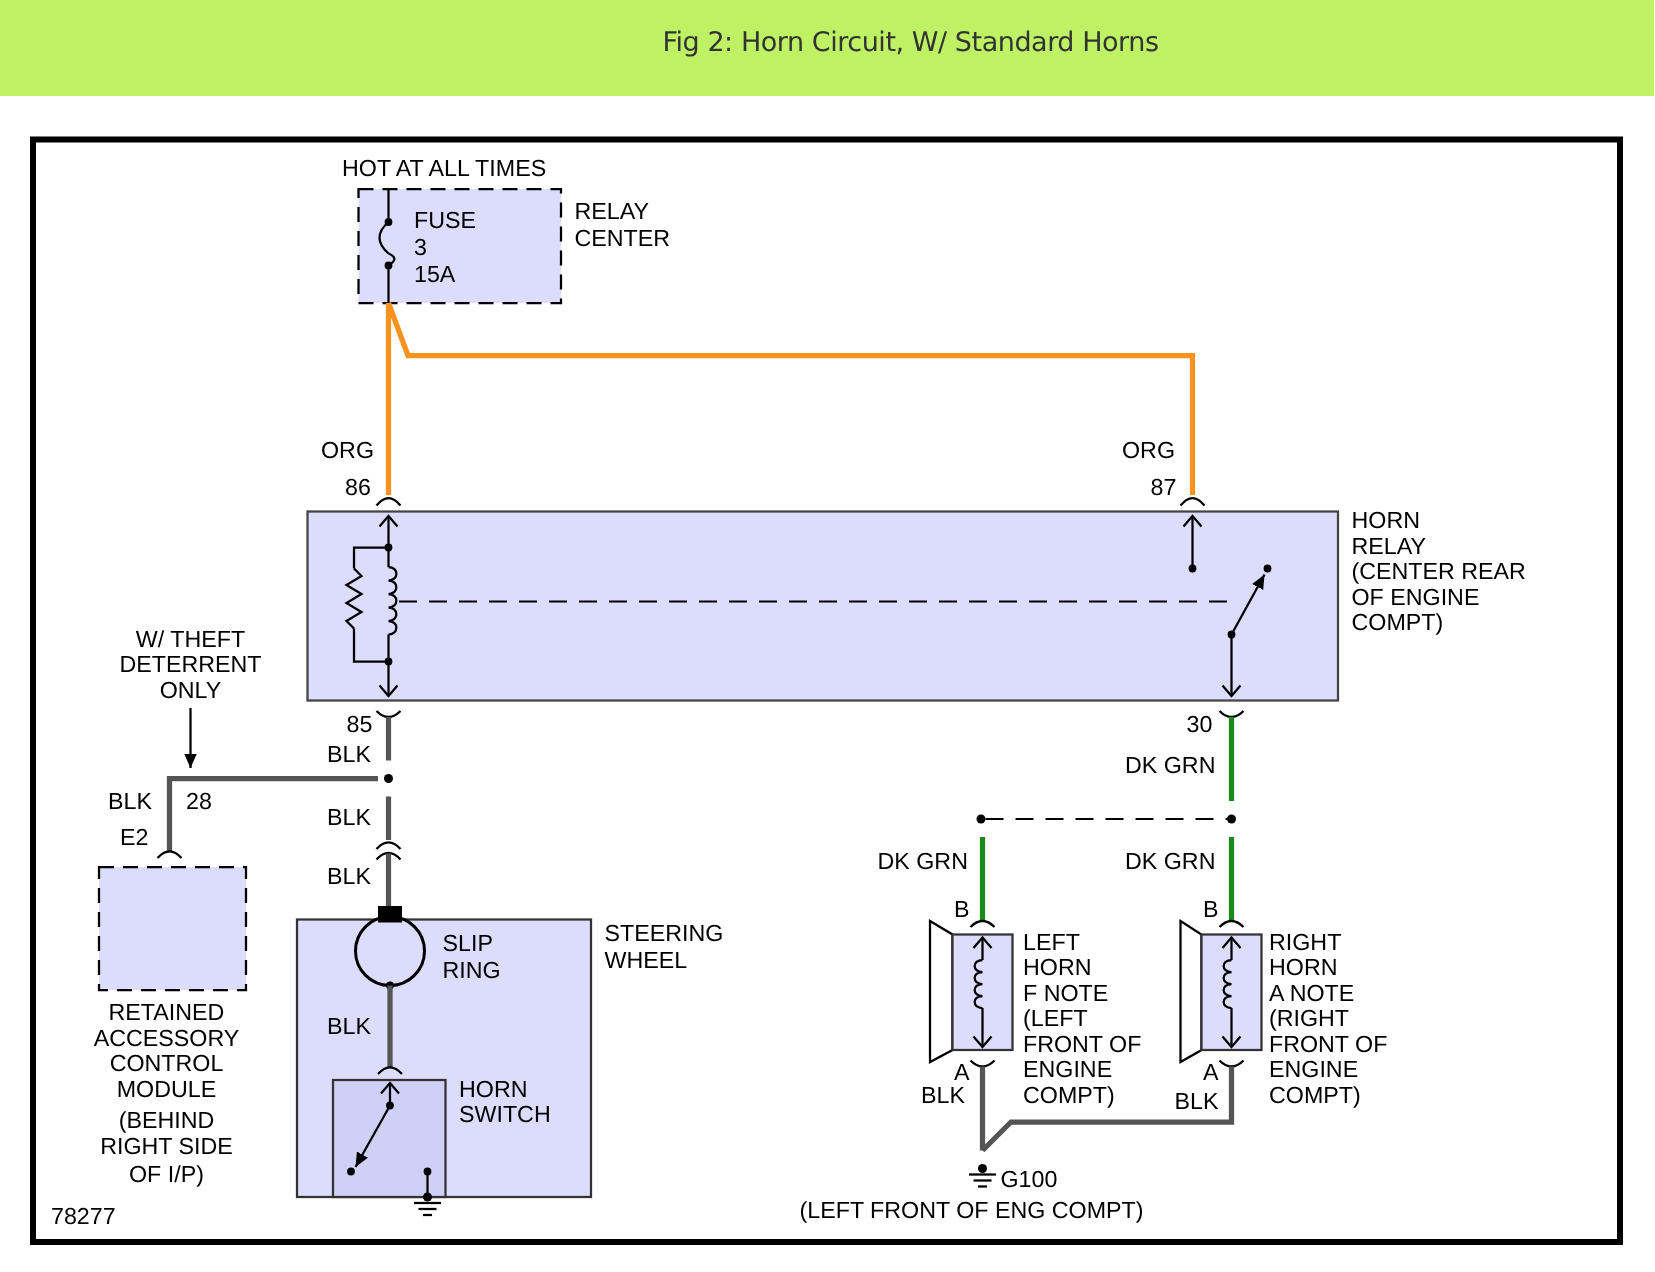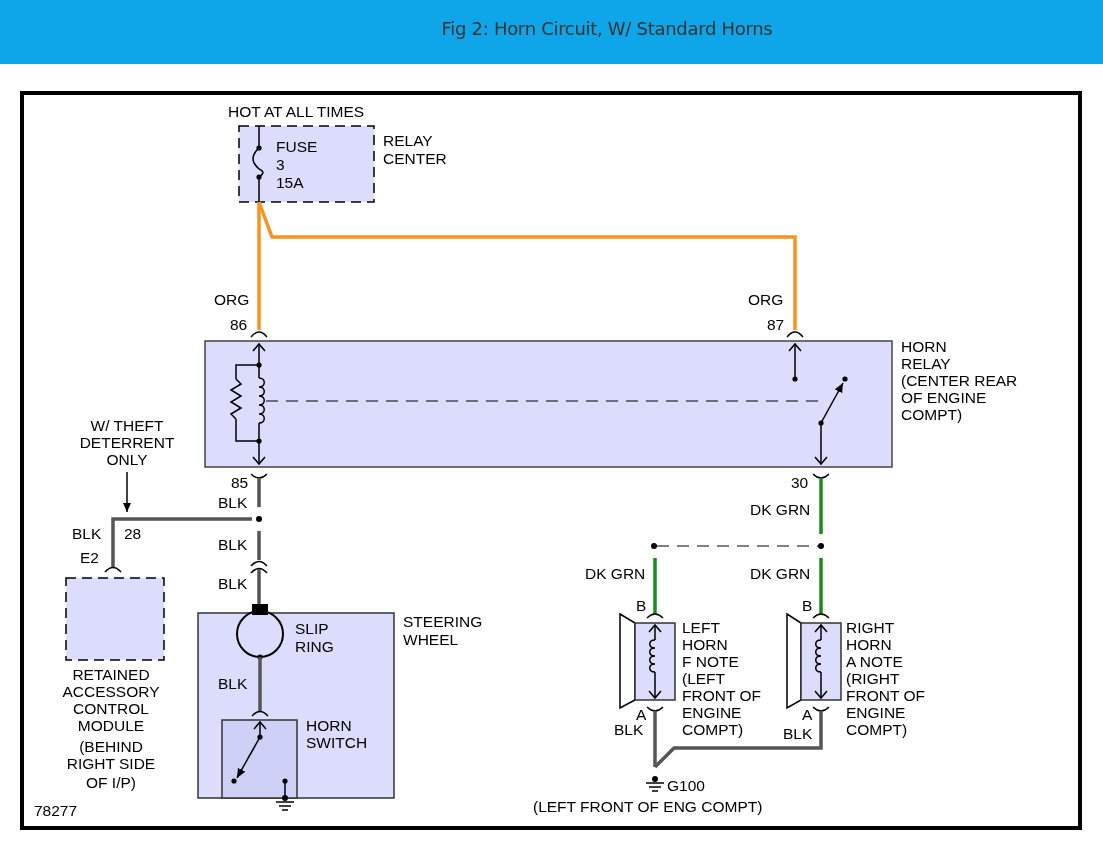--- a/index.html
+++ b/index.html
@@ -1,17 +1,17 @@
 <!DOCTYPE html>
 <html><head>
 <meta charset="utf-8">
 <style>
   html, body { margin: 0; padding: 0; background: #ffffff; }
   body { width: 1103px; height: 848px; position: relative; overflow: hidden; font-family: "Liberation Sans", sans-serif; }
-  .title-bar { position: absolute; left: 0; top: 0; width: 1103px; height: 64px; background: #0ea5e9; }
+  .title-bar { position: absolute; left: 0; top: 0; width: 1103px; height: 64px; background: #bef264; }
   .title-text { position: absolute; left: 0; width: 1214px; top: 18px; text-align: center; font-size: 18px; color: #333333; font-family: "DejaVu Sans", sans-serif; letter-spacing: -0.3px; }
   svg.diagram { position: absolute; left: 0; top: 0; }
   svg text { font-family: "Liberation Sans", sans-serif; font-size: 15.5px; fill: #000; }
 </style>
 </head>
 <body>
 
 <div class="title-bar">
   <div class="title-text">Fig 2: Horn Circuit, W/ Standard Horns</div>
 </div>

